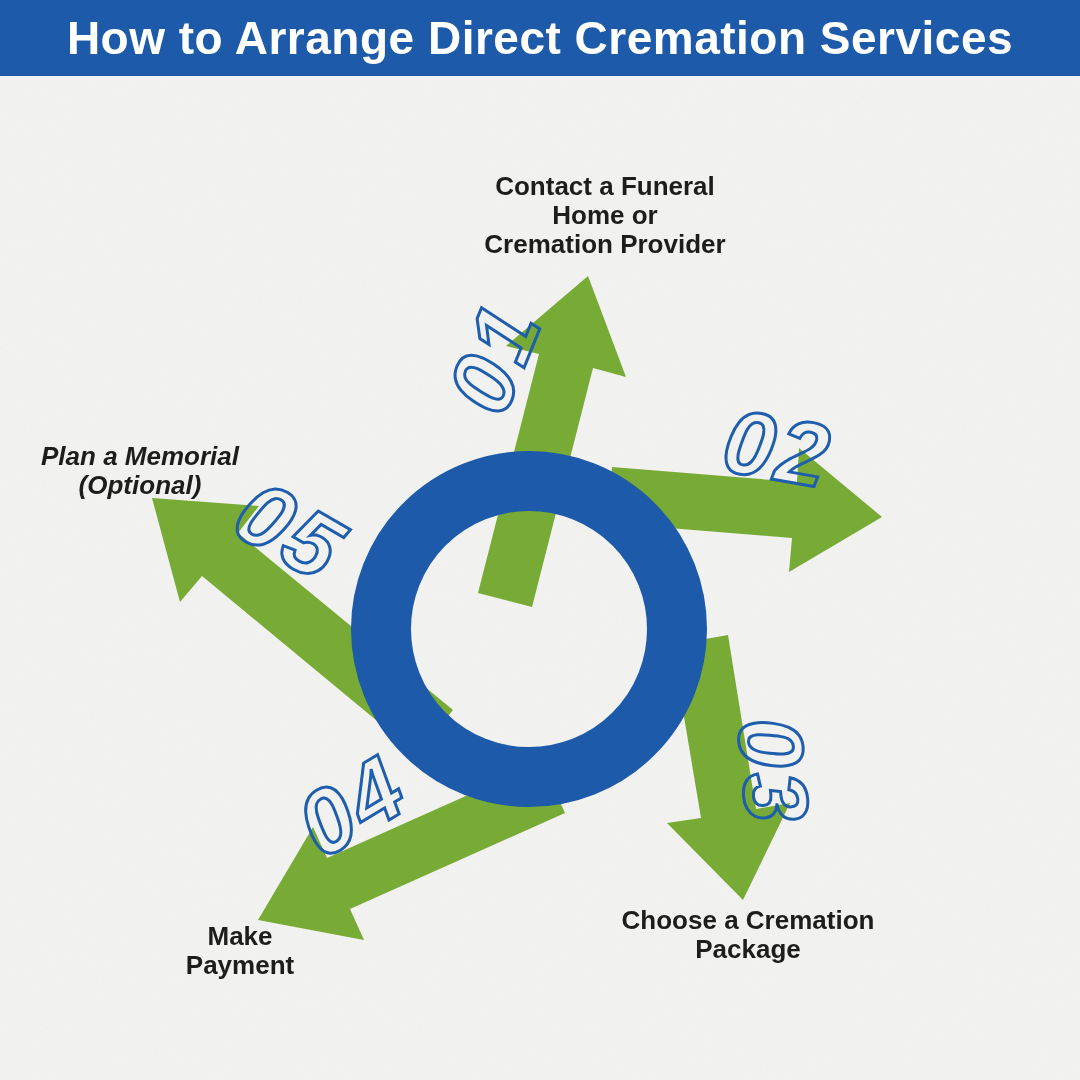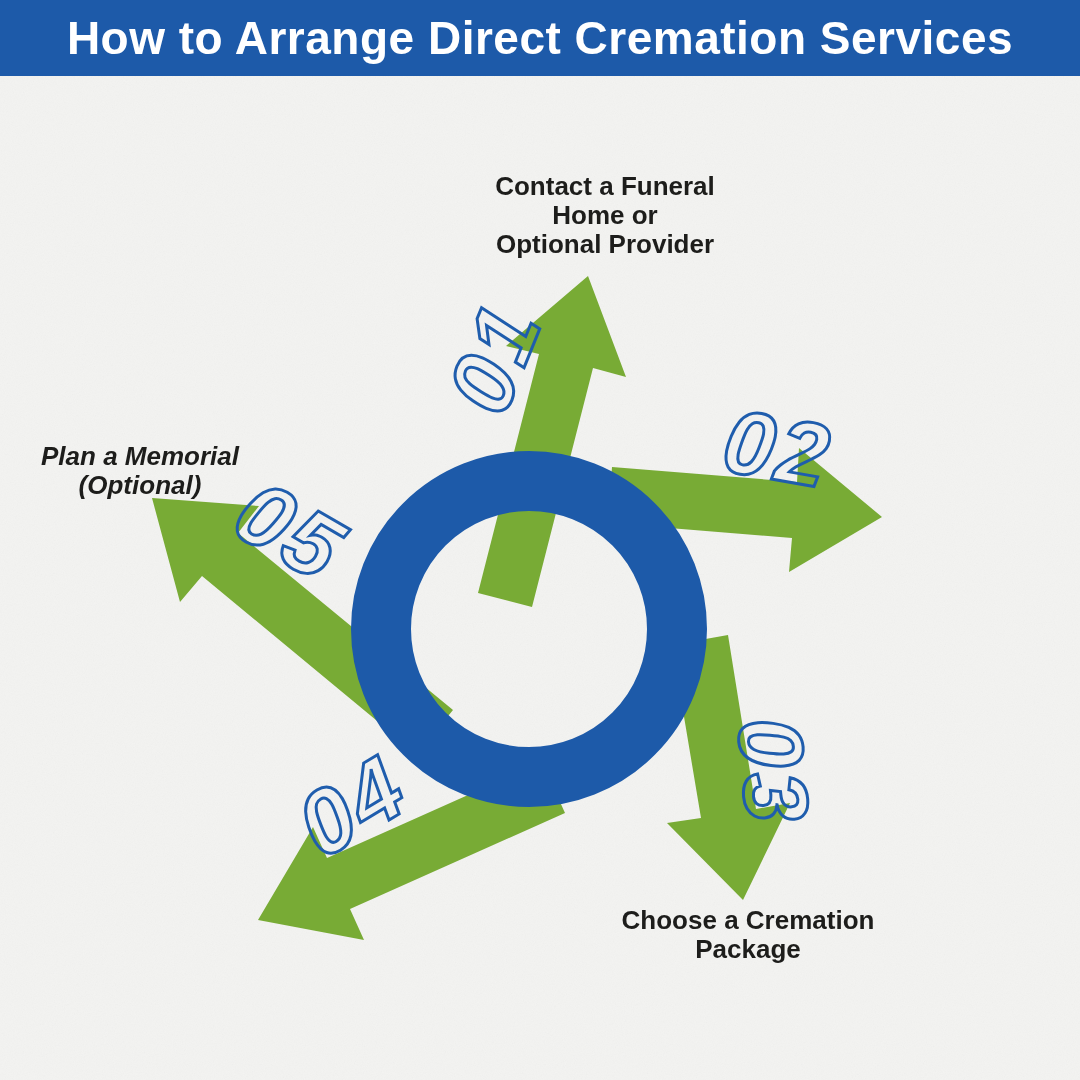--- a/index.html
+++ b/index.html
@@ -62,19 +62,21 @@
 
     <text class="num" transform="translate(496 358) rotate(-68)" text-anchor="middle" dy="0.33em" fill="none" stroke-width="3" stroke="#1f5dad">01</text>
     <text class="num" transform="translate(778 450) rotate(10)" text-anchor="middle" dy="0.33em" fill="none" stroke-width="3" stroke="#1f5dad">02</text>
     <text class="num" transform="translate(772 772) rotate(85)" text-anchor="middle" dy="0.33em" fill="none" stroke-width="3" stroke="#1f5dad">03</text>
     <text class="num" transform="translate(353 807) rotate(-31)" text-anchor="middle" dy="0.33em" fill="none" stroke-width="3" stroke="#1f5dad">04</text>
     <text class="num" transform="translate(290 532) rotate(30)" text-anchor="middle" dy="0.33em" fill="none" stroke-width="3" stroke="#1f5dad">05</text>
   </svg>
 
   <div class="step-label lbl-1">Contact a Funeral
 Home or
-Optional Provider</div>
+Cremation Provider</div>
   <div class="step-label lbl-3">Choose a Cremation
 Package</div>
+  <div class="step-label lbl-4">Make
+Payment</div>
   <div class="step-label lbl-5">Plan a Memorial
 (Optional)</div>
 
 </div>
 
 </body></html>

